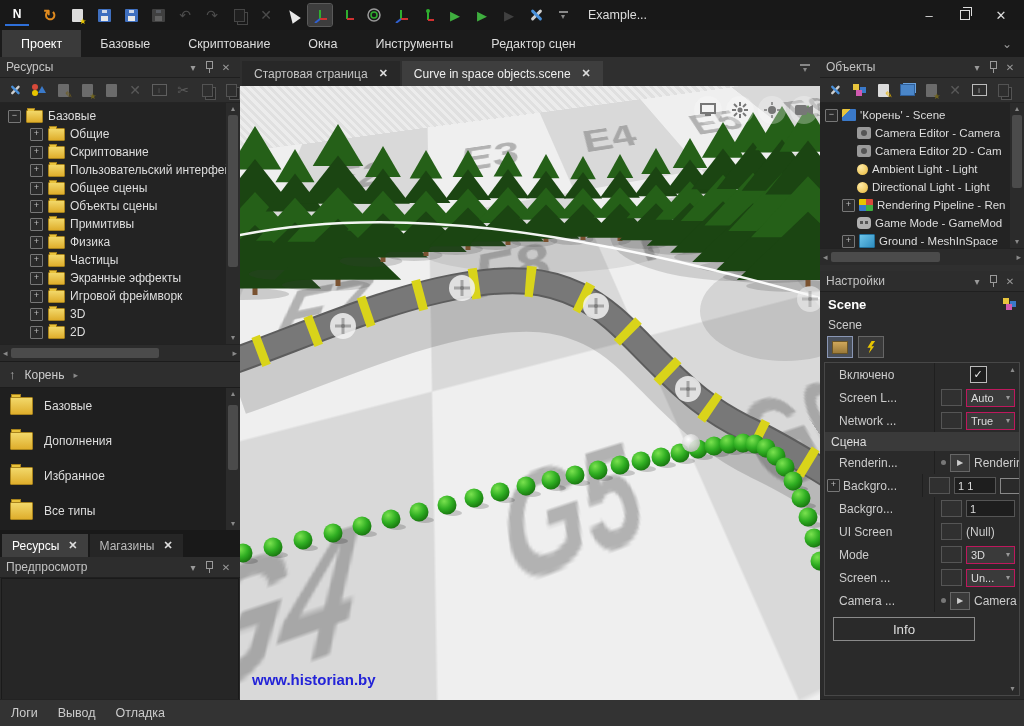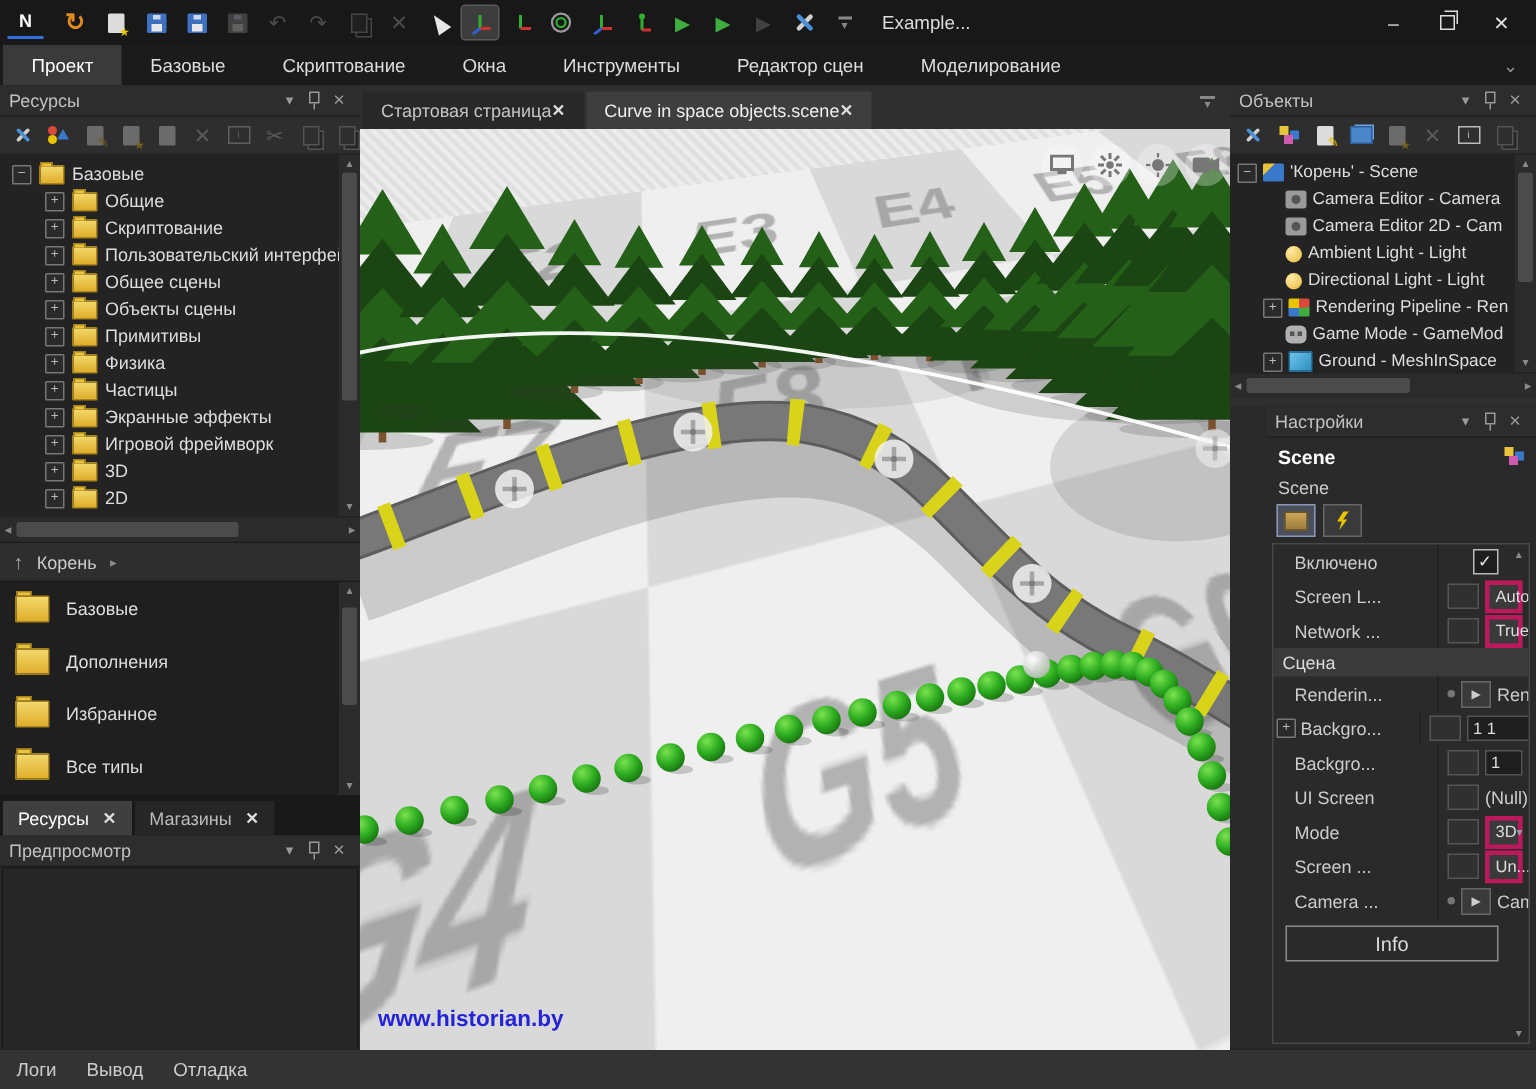--- a/index.html
+++ b/index.html
@@ -95,21 +95,21 @@
   .btab.active{background:#3f3f3f;color:#fff;}
   .tab-x{font-size:11px;font-weight:bold;color:#ddd;}
   .preview-body{flex:1;background:#262626;border:1px solid #1a1a1a;margin:0 1px;}
 
   
   .statusbar{position:absolute;left:0;right:0;bottom:0;height:26px;background:#333;border-top:1px solid #222;display:flex;align-items:center;gap:20px;padding:0 11px;color:#ccc;font-size:12.5px;}
 
   
   .center{position:absolute;left:240px;top:57px;width:580px;bottom:26px;display:flex;flex-direction:column;background:#2f2f2f;}
   .tabbar{height:27px;background:#2f2f2f;display:flex;align-items:flex-end;gap:2px;padding:2px 2px 0;position:relative;flex:none;}
-  .etab{height:25px;display:flex;align-items:center;padding:0 12px;background:#282828;color:#c5c5c5;}
+  .etab{height:25px;display:flex;align-items:center;gap:11px;padding:0 12px;background:#282828;color:#c5c5c5;}
   .etab.active{background:#3e3e3e;color:#eee;}
   .tab-overflow{position:absolute;right:10px;top:7px;display:flex;flex-direction:column;align-items:center;}
   .tab-overflow i{width:10px;height:2px;background:#888;display:block;margin-bottom:1px;}
   .tab-overflow span{color:#888;font-size:8px;line-height:6px;}
   .viewport{flex:1;position:relative;overflow:hidden;background:repeating-linear-gradient(45deg,#ececec 0 3px,#e0e0e0 3px 6px);}
   .ground{position:absolute;top:28px;left:50%;width:2400px;height:1700px;margin-left:-1200px;
           background:repeating-conic-gradient(#d9d9d9 0 90deg,#efefef 0 180deg);background-size:220px 220px;
           transform-origin:50% 0;transform:perspective(380px) rotateX(55deg) rotateZ(-13deg);z-index:1;}
   .glabel{position:absolute;font-style:italic;font-weight:bold;font-size:42px;color:rgba(118,118,118,.5);}
   #scene-svg{position:absolute;inset:0;z-index:2;}
@@ -126,39 +126,39 @@
   .ico{width:14px;height:12px;flex:none;border-radius:1px;}
   .ico-scene{background:linear-gradient(135deg,#e7c43c 32%,#3a79c9 32%);}
   .ico-camera{background:#9a9a9a;border-radius:2px;position:relative;}
   .ico-camera::after{content:"";position:absolute;left:4px;top:3px;width:6px;height:6px;border-radius:50%;background:#555;}
   .ico-light{width:11px;height:11px;border-radius:50%;background:radial-gradient(circle at 35% 30%,#ffeaa6,#e8b93a);}
   .ico-pipeline{background:conic-gradient(#d84a3a 0 25%,#3fae3f 0 50%,#3a79c9 0 75%,#e8c500 0);}
   .ico-gamemode{background:#b0b0b0;border-radius:4px;position:relative;}
   .ico-gamemode::after{content:"";position:absolute;left:3px;top:4px;width:3px;height:3px;background:#555;box-shadow:5px 0 0 #555;}
   .ico-mesh{background:linear-gradient(135deg,#6cc4ea,#2f8ec0);border:1px solid #23719c;}
   .gap6{height:6px;flex:none;}
-  .set-panel{flex:1;display:flex;flex-direction:column;background:#2a2a2a;overflow:hidden;padding-left:24px;}
+  .set-panel{flex:1;display:flex;flex-direction:column;background:#2a2a2a;overflow:hidden;}
   .sel-row{height:24px;display:flex;align-items:center;padding:0 8px;color:#fff;font-weight:bold;font-size:13px;flex:none;}
   .sel-sub{height:18px;display:flex;align-items:center;padding:0 8px;color:#ccc;flex:none;}
   .ptabs{height:26px;display:flex;align-items:center;gap:5px;padding:0 7px;flex:none;}
   .ptab{width:24px;height:20px;border:1px solid #666;background:#3a3a3a;display:flex;align-items:center;justify-content:center;}
   .ptab.sel{background:#49505c;border-color:#8a97b5;}
   .i-props{width:14px;height:11px;background:linear-gradient(#cfa75a,#9a7a3a);border:1px solid #6a5526;}
   .i-bolt{width:9px;height:13px;background:#e8c500;clip-path:polygon(60% 0,100% 0,55% 45%,85% 45%,25% 100%,45% 55%,10% 55%);}
   .props{flex:1;margin:2px 4px 4px;border:1px solid #474747;background:#2a2a2a;display:flex;flex-direction:column;position:relative;overflow:hidden;}
   .grp{height:19px;background:#3a3a3a;display:flex;align-items:center;padding:0 6px;color:#ddd;flex:none;}
   .prow{height:23px;display:flex;align-items:stretch;color:#ccc;flex:none;}
   .lab{width:95px;padding-left:14px;display:flex;align-items:center;gap:3px;border-right:1px solid #1f1f1f;white-space:nowrap;overflow:hidden;flex:none;}
   .lab.with-exp{padding-left:2px;}
   .val{flex:1;display:flex;align-items:center;gap:4px;padding:0 4px 0 6px;overflow:hidden;}
   .prebox{width:19px;height:15px;background:#303030;border:1px solid #555;flex:none;}
   .checkbox{width:15px;height:15px;border:1px solid #bbb;background:#1e1e1e;color:#eee;font-size:11px;display:flex;align-items:center;justify-content:center;margin:0 auto;}
   .tinput{flex:1;height:15px;background:#1e1e1e;border:1px solid #555;color:#ddd;font-size:11px;display:flex;align-items:center;padding:0 3px;min-width:0;}
   .tinput.narrow{flex:none;width:34px;}
-  .dd{flex:1;height:16px;background:#3a3a3a;border:3px solid #be185d;display:flex;align-items:center;padding:0 4px;font-size:11px;color:#ddd;min-width:0;}
+  .dd{flex:1;height:16px;background:#3a3a3a;border:1px solid #be185d;display:flex;align-items:center;padding:0 4px;font-size:11px;color:#ddd;min-width:0;}
   .dd .arr{margin-left:auto;font-size:8px;color:#999;}
   .refdot{width:5px;height:5px;border-radius:50%;background:#777;flex:none;}
   .refbtn{width:18px;height:16px;border:1px solid #666;background:#3a3a3a;display:flex;align-items:center;justify-content:center;font-size:8px;color:#ccc;flex:none;}
   .swatch{width:19px;height:14px;border:1px solid #888;flex:none;}
   .props-scroll{position:absolute;right:0;top:0;bottom:0;width:13px;display:flex;flex-direction:column;justify-content:space-between;align-items:center;padding:2px 0;}
   .props-scroll span{color:#8a8a8a;font-size:8px;}
   .info-wrap{height:34px;display:flex;align-items:center;padding:0 8px;flex:none;}
   .info-btn{width:142px;height:24px;border:1px solid #8a8a8a;background:transparent;color:#ddd;display:flex;align-items:center;justify-content:center;}
 </style>
 </head>
@@ -260,21 +260,20 @@
   </div>
 
   <div class="menubar">
 
   <div class="menu-item active">Проект</div>
       <div class="menu-item">Базовые</div>
       <div class="menu-item">Скриптование</div>
       <div class="menu-item">Окна</div>
       <div class="menu-item">Инструменты</div>
       <div class="menu-item">Редактор сцен</div>
-      <div class="menu-item">Моделирование</div>
     </div>
   <div class="menu-chevron" style="position:absolute;top:30px;right:0;height:27px;">⌄</div>
 
   <div class="left-col">
     <div class="panel-h">
       <span>Ресурсы</span>
         <span class="flex"></span>
       <span class="ph-btn">▾</span>
       <span class="i-pin"></span>
       <span class="ph-btn">✕</span>

